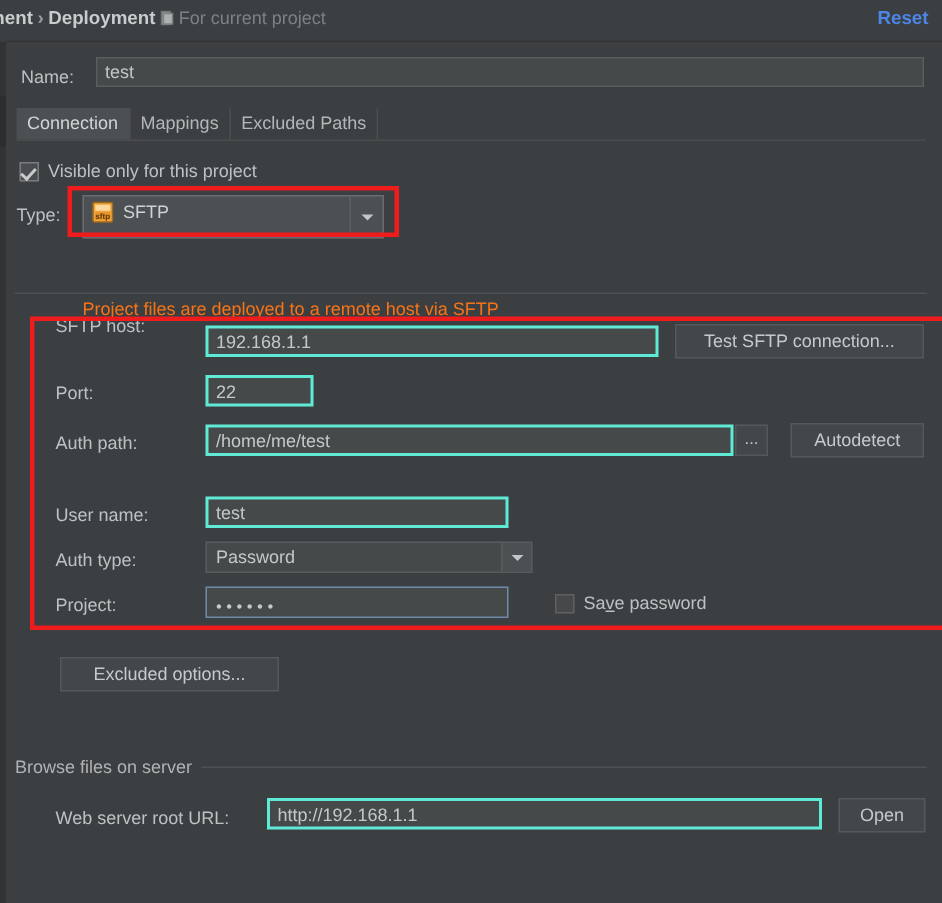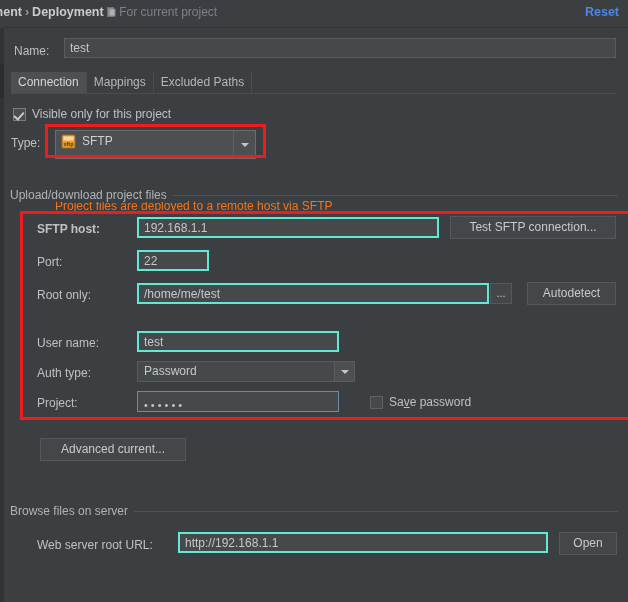--- a/index.html
+++ b/index.html
@@ -366,31 +366,30 @@
   </span>
   <span class="txt">SFTP</span>
   <span class="combo-arrow-cell">
     <span class="arrow-dn"></span>
   </span>
 </div>
 <div class="type-hint">Project files are deployed to a remote host via SFTP</div>
 
 <div class="grp" style="left:10px; top:188px; width:608px;">
   <span class="line" style="width:608px;"></span>
-  <span class="t">Upload/download project files</span>
-</div>
-
-<div class="flabel" style="left:37px; top:222px;font-weight:bold;">SFTP host:</div>
+</div>
+
+<div class="flabel" style="left:37px; top:210px;">SFTP host:</div>
 <input class="finput" style="left: 137px; top: 217px; width: 302px;" value="192.168.1.1">
 <button class="btn flat" style="left:450px; top:216px; width:166px;">Test SFTP connection...</button>
 
 <div class="flabel" style="left:37px; top:255px;text-align:right;">Port:</div>
 <input class="finput" style="left: 137px; top: 250px; width: 72px;" value="22">
 
-<div class="flabel" style="left:37px; top:288px;">Root only:</div>
+<div class="flabel" style="left:37px; top:288px;">Auth path:</div>
 <input class="finput" style="left: 137px; top: 283px; width: 352px;" value="/home/me/test">
 <button class="btn flat" style="left:490px; top:283px; width:22px; height:21px; line-height:19px; font-size:11px;">...</button>
 <button class="btn flat" style="left:527px; top:282px; width:89px;text-align:center;">Autodetect</button>
 
 <div class="flabel" style="left:37px; top:336px;">User name:</div>
 <input class="finput" style="left: 137px; top: 331px; width: 202px;" value="test">
 
 <div class="flabel" style="left:37px; top:366px;">Auth type:</div>
 <div class="combo" style="left:137px; top:361px; width:218px;">
   <span class="ctxt">Password</span>
@@ -402,21 +401,21 @@
 <div class="flabel" style="left:37px; top:396px;">Project:</div>
 <div class="finput focused" style="left:137px; top:391px; width:202px;">
   <span class="pwd-dots">••••••</span>
 </div>
 
 <div class="chk-row" style="left:370px; top:395px;">
   <span class="chk-box disabled"></span>
   <span class="chk-label"><span>Sa</span><span class="underline-mn">v</span><span>e password</span></span>
 </div>
 
-<button class="btn flat" style="left:40px; top:438px; width:146px;">Advanced current...</button>
+<button class="btn flat" style="left:40px; top:438px; width:146px;">Excluded options...</button>
 
 <div class="grp" style="left:10px; top:504px; width:608px;">
   <span class="line" style="width:608px;"></span>
   <span class="t">Browse files on server</span>
 </div>
 
 <div class="flabel" style="left:37px; top:538px;">Web server root URL:</div>
 <input class="finput" style="left: 178px; top: 532px; width: 370px;" value="http://192.168.1.1">
 <button class="btn flat" style="left:559px; top:532px; width:58px;">Open</button>
 

